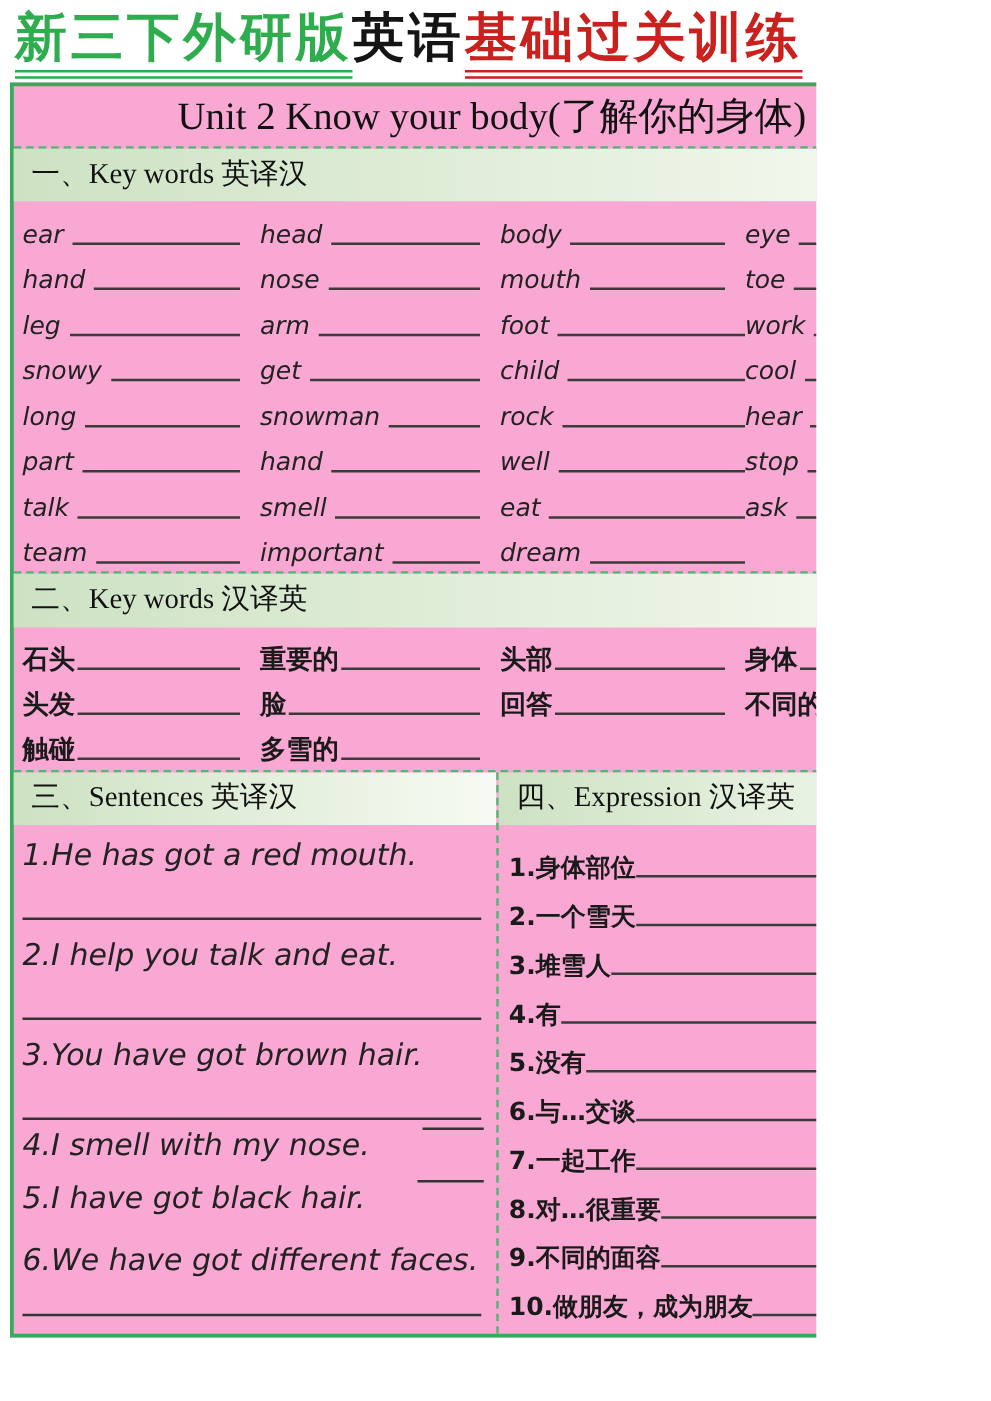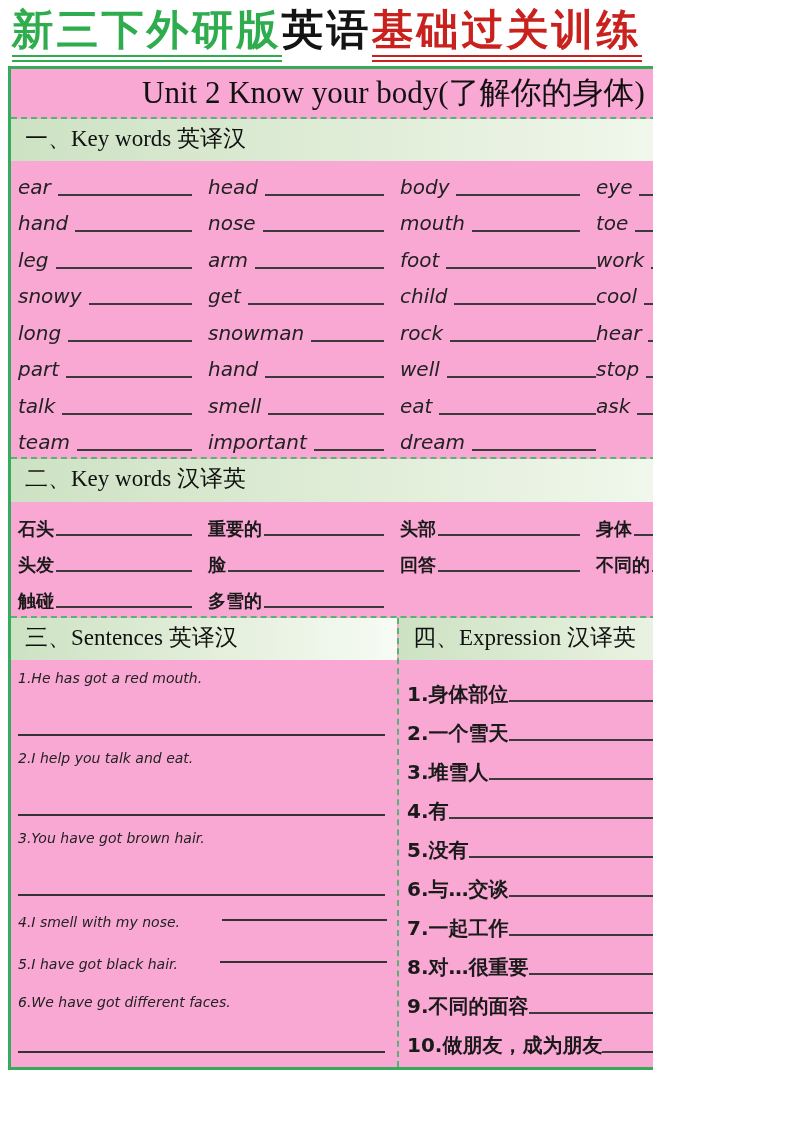--- a/index.html
+++ b/index.html
@@ -82,48 +82,48 @@
   .zh-grid {
     display: grid;
     grid-template-columns: 190px 192px 196px 1fr;
     padding: 2px 10px 4px 7px;
   }
   .zh-cell { display: flex; align-items: flex-end; height: 36px; padding-right: 16px; }
   .zh-cell.last { padding-right: 0; }
   .zh-word {
     font-family: "DejaVu Sans", sans-serif;
     font-weight: 700;
-    font-size: 18px;
+    font-size: 21px;
     color: #1a1a1a;
     white-space: nowrap;
     line-height: 1.15;
     text-align: right;
   }
   .zh-blank { flex: 1; border-bottom: 2px solid #3b3b3b; margin-left: 2px; margin-bottom: 4px; }
 
   
   .cols { flex: 1; display: flex; min-height: 0; }
   .col-left { width: 386px; display: flex; flex-direction: column; }
   .col-right { flex: 1; border-left: 2px dashed #53b474; display: flex; flex-direction: column; }
 
   .sent-list {
     flex: 1;
     display: flex;
     flex-direction: column;
     padding: 2px 10px 8px 7px;
     font-family: "DejaVu Sans", sans-serif;
     font-style: italic;
-    font-size: 14px;
+    font-size: 24px;
     color: #222;
   }
   .sent-block { position: relative; height: 80px; }
   .sent-block .sent-text { position: absolute; top: 8px; left: 0; white-space: nowrap; }
   .sent-block .sent-blank { position: absolute; left: 0; right: 2px; bottom: 6px; border-bottom: 2px solid #333; }
   .sent-block.grow { flex: 1; height: auto; }
-  .sent-inline { display: flex; align-items: center; height: 42px; gap: 36px; }
+  .sent-inline { display: flex; align-items: flex-start; height: 42px; gap: 36px; }
   .sent-inline .sent-text { white-space: nowrap; padding-bottom: 2px; }
   .sent-inline .sent-blank-inline { flex: 1; border-bottom: 2px solid #333; margin-left: 6px; margin-bottom: 5px; }
 
   .exp-list { flex: 1; padding: 7px 10px 0 8px; display: flex; flex-direction: column; }
   .exp-item {
     display: flex;
     align-items: flex-end;
     height: 39px;
     font-family: "DejaVu Sans", sans-serif;
     font-weight: 700;

